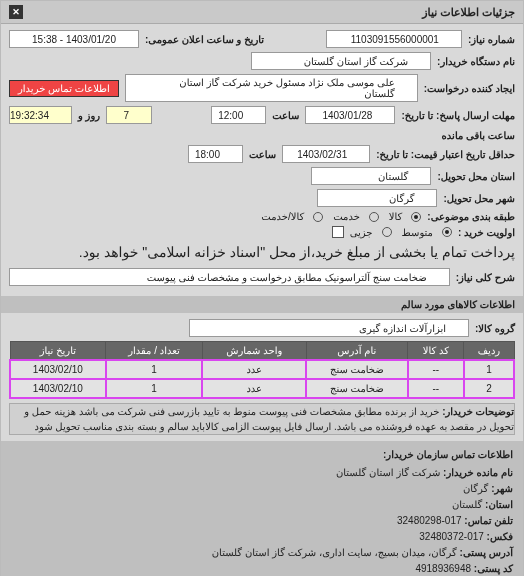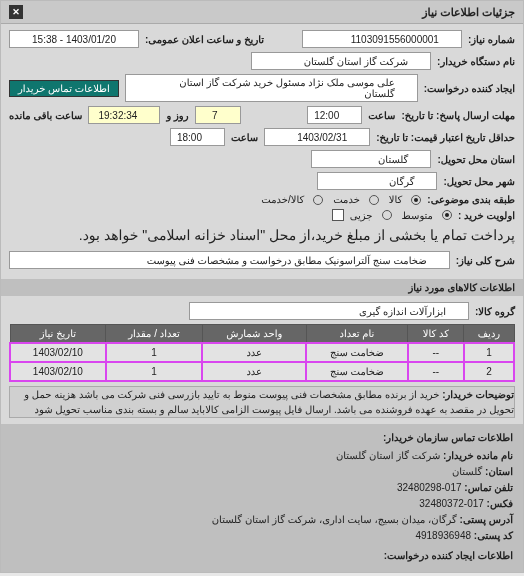--- a/index.html
+++ b/index.html
@@ -56,21 +56,21 @@
     background: #fff;
     padding: 2px 22px;
     font-size: 10px;
     min-height: 18px;
     display: inline-flex;
     align-items: center;
   }
   .field.yellow { background: #ffffcc; }
   .field.wide { flex: 1; min-width: 80px; }
   .btn {
-    background: #0f766e;
+    background: #ef4444;
     color: #fff;
     border: 1px solid #333;
     padding: 2px 8px;
     font-size: 10px;
     cursor: pointer;
   }
   .radio-group {
     display: inline-flex;
     gap: 10px;
     align-items: center;
@@ -151,51 +151,52 @@
 <div class="panel">
   <div class="header">
     <span>جزئیات اطلاعات نیاز</span>
     <span class="close">✕</span>
   </div>
 
   <div class="section">
 
     <div class="row">
       <span class="label">شماره نیاز:</span>
-      <span class="field" style="width:160px">1103091556000001</span>
+      <span class="field" style="width:136px">1103091556000001</span>
       <span class="sp"></span>
       <span class="label">تاریخ و ساعت اعلان عمومی:</span>
       <span class="field" style="width:130px">1403/01/20 - 15:38</span>
     </div>
 
     <div class="row">
       <span class="label">نام دستگاه خریدار:</span>
       <span class="field" style="width:180px">شرکت گاز استان گلستان</span>
     </div>
 
     <div class="row">
       <span class="label">ایجاد کننده درخواست:</span>
       <span class="field wide">علی موسی ملک نژاد مسئول خرید شرکت گاز استان گلستان</span>
       <span class="btn">اطلاعات تماس خریدار</span>
     </div>
 
     <div class="row">
       <span class="label">مهلت ارسال پاسخ: تا تاریخ:</span>
+      <span class="field" style="width:90px">1403/01/28</span>
       <span class="label">ساعت</span>
       <span class="field" style="width:55px">12:00</span>
       <span class="sp"></span>
       <span class="field yellow" style="width:35px;text-align:center">7</span>
       <span class="label">روز و</span>
-      <span class="field yellow" style="width:72px">19:32:34</span>
+      <span class="field yellow" style="width:63px">19:32:34</span>
       <span class="label">ساعت باقی مانده</span>
     </div>
 
     <div class="row">
       <span class="label">حداقل تاریخ اعتبار قیمت: تا تاریخ:</span>
-      <span class="field" style="width:106px">1403/02/31</span>
+      <span class="field" style="width:88px">1403/02/31</span>
       <span class="label">ساعت</span>
       <span class="field" style="width:55px">18:00</span>
     </div>
 
     <div class="row">
       <span class="label">استان محل تحویل:</span>
       <span class="field" style="width:120px">گلستان</span>
     </div>
 
     <div class="row">
@@ -236,34 +237,34 @@
       <span class="checkbox"></span>
       <span style="font-size:14px">پرداخت تمام یا بخشی از مبلغ خرید،از محل "اسناد خزانه اسلامی" خواهد بود.</span>
     </div>
 
     <div class="row" style="margin-top:8px">
       <span class="label">شرح کلی نیاز:</span>
       <span class="field wide">ضخامت سنج آلتراسونیک مطابق درخواست و مشخصات فنی پیوست</span>
     </div>
   </div>
 
-  <div class="subhead">اطلاعات کالاهای مورد نیاز</div>
+  <div class="subhead">اطلاعات کالاهای مورد سالم</div>
 
   <div class="section">
     <div class="row">
       <span class="label">گروه کالا:</span>
       <span class="field" style="width:280px">ابزارآلات اندازه گیری</span>
     </div>
 
     <table>
       <thead>
         <tr>
           <th>ردیف</th>
           <th>کد کالا</th>
-          <th>نام تعداد</th>
+          <th>نام آدرس</th>
           <th>واحد شمارش</th>
           <th>تعداد / مقدار</th>
           <th>تاریخ نیاز</th>
         </tr>
       </thead>
       <tbody id="goods-body">
           <tr>
             <td>1</td>
             <td>--</td>
             <td>ضخامت سنج</td>
@@ -284,20 +285,21 @@
 
     <div class="desc-box">
       <span class="bold">توضیحات خریدار:</span>
       <span>خرید از برنده مطابق مشخصات فنی پیوست منوط به تایید بازرسی فنی شرکت می باشد هزینه حمل و تحویل در مقصد به عهده فروشنده می باشد. ارسال فایل پیوست الزامی کالاباید سالم و بسته بندی مناسب تحویل شود</span>
     </div>
   </div>
 
   <div class="contact">
     <div class="title">اطلاعات تماس سازمان خریدار:</div>
     <div><span class="bold">نام مانده خریدار:</span> <span>شرکت گاز استان گلستان</span></div>
+    <div><span class="bold">شهر:</span> <span>گرگان</span></div>
     <div><span class="bold">استان:</span> <span>گلستان</span></div>
     <div><span class="bold">تلفن تماس:</span> <span>017-32480298</span></div>
     <div><span class="bold">فکس:</span> <span>017-32480372</span></div>
     <div><span class="bold">آدرس پستی:</span> <span>گرگان، میدان بسیج، سایت اداری، شرکت گاز استان گلستان</span></div>
     <div><span class="bold">کد پستی:</span> <span>4918936948</span></div>
     <div class="title" style="margin-top:4px">اطلاعات ایجاد کننده درخواست:</div>
 
   </div>
 </div>
 

